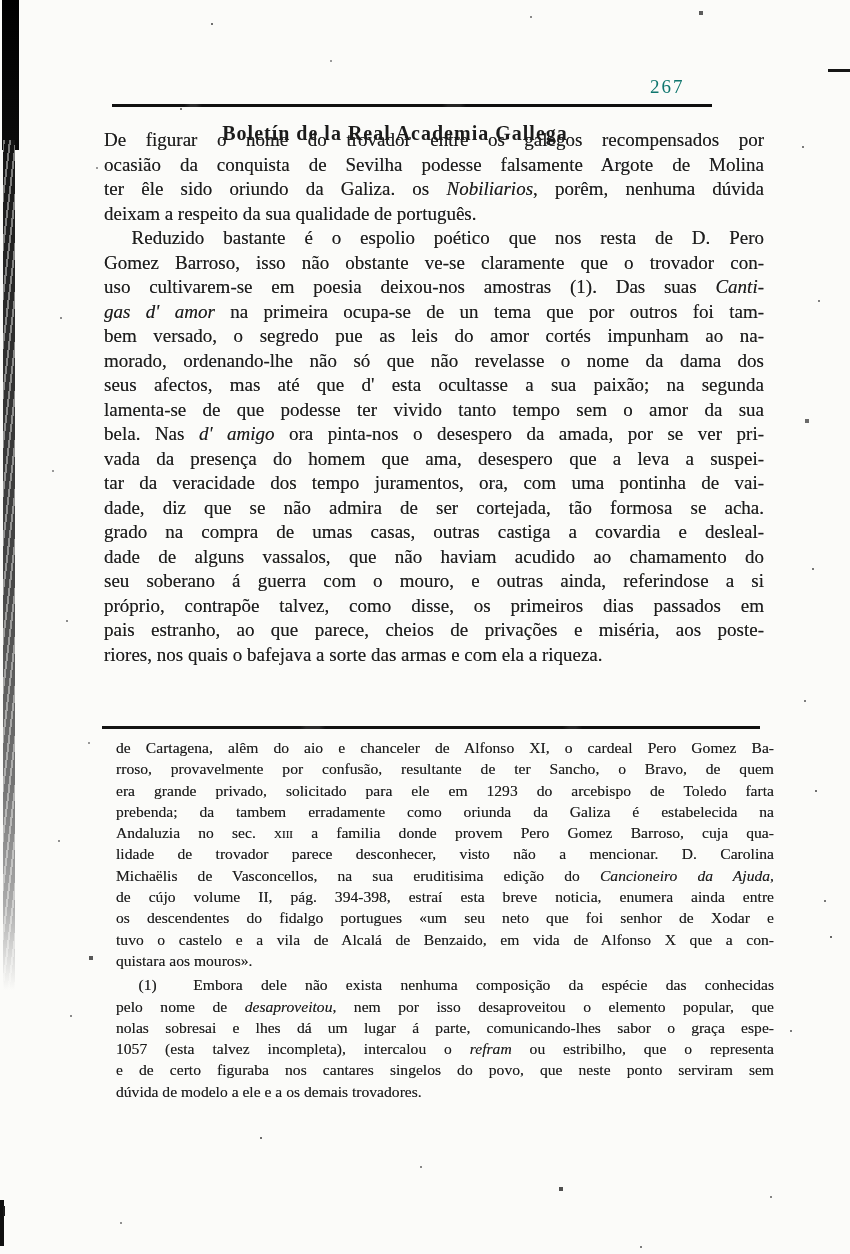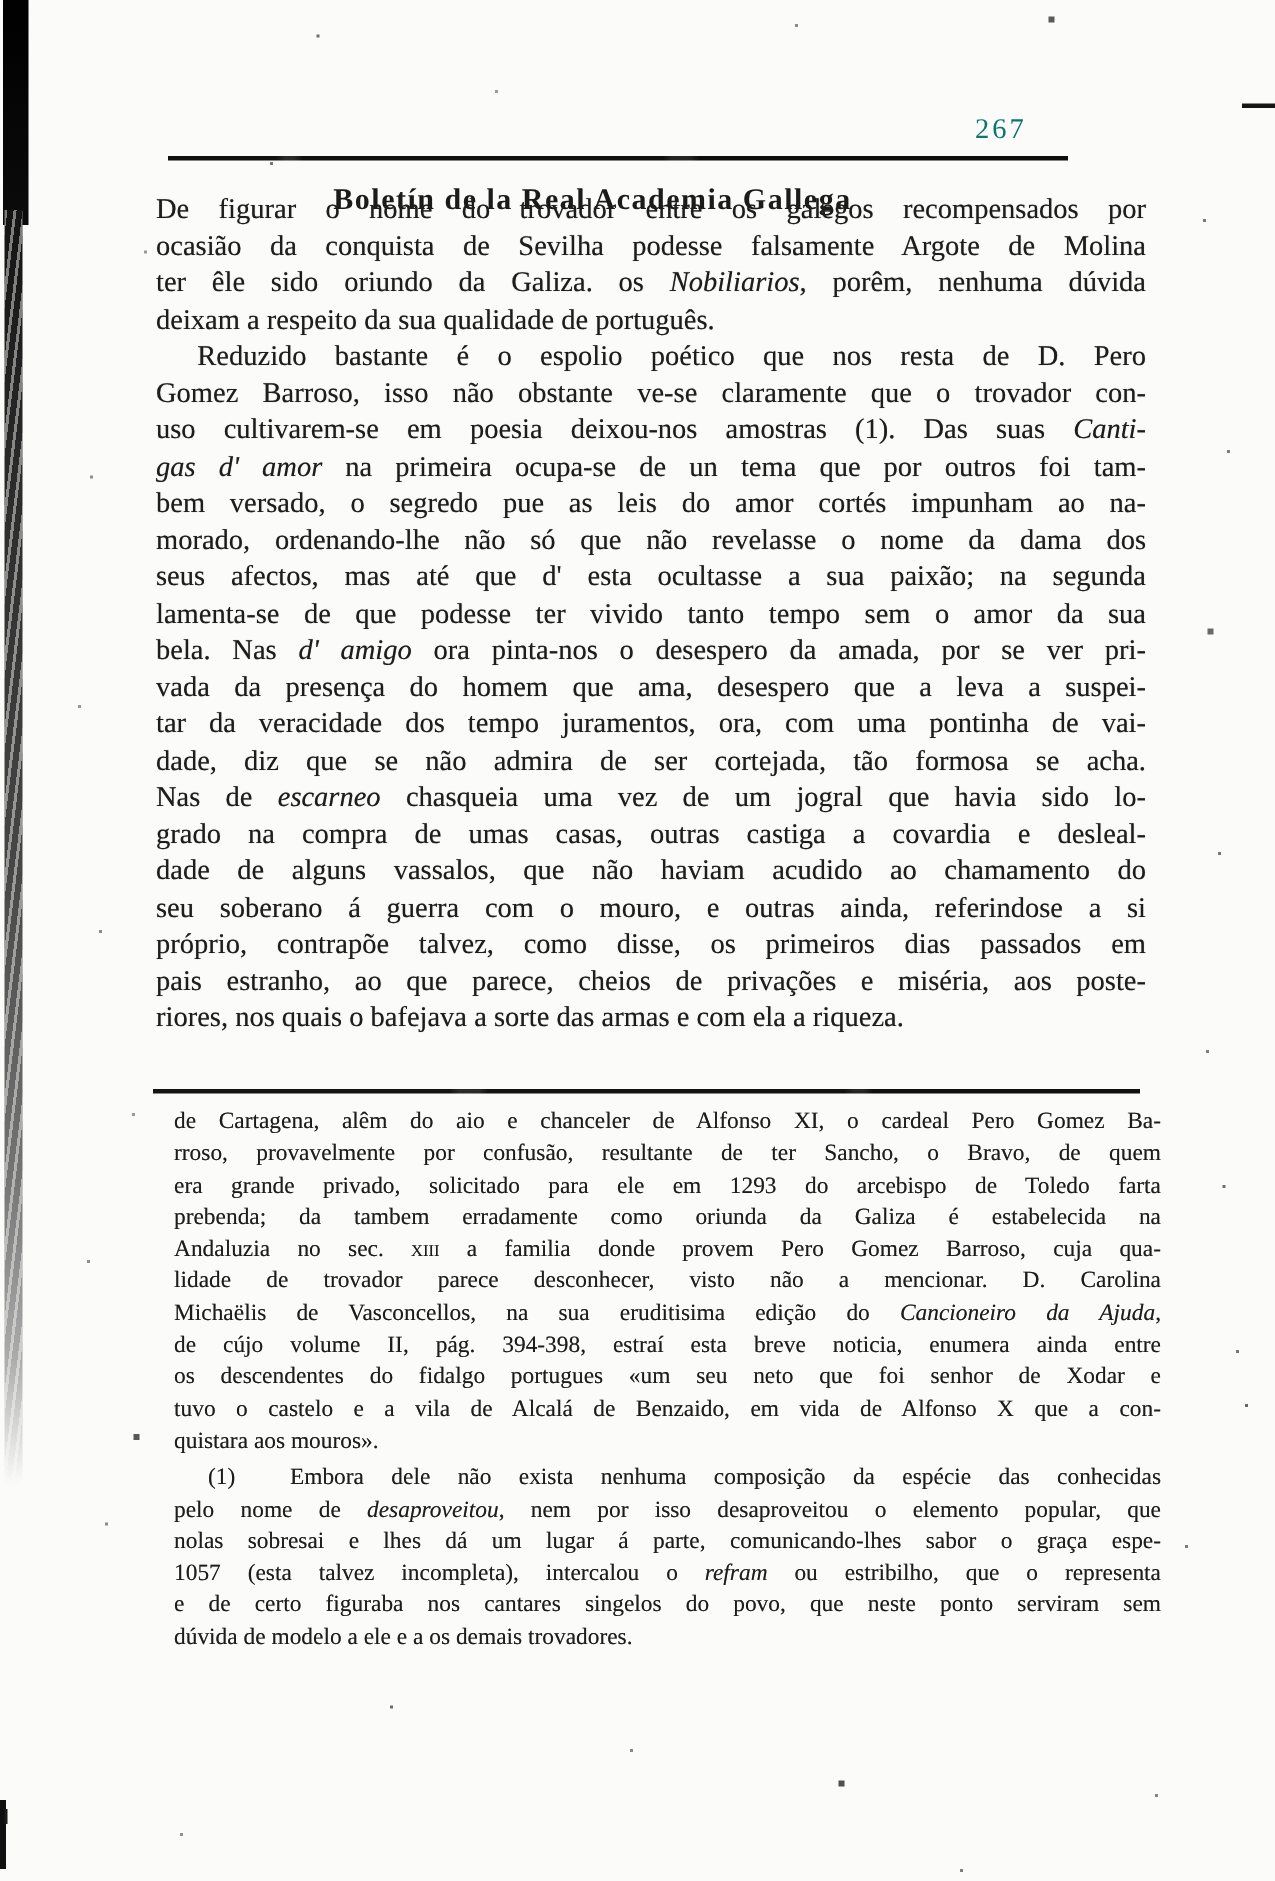--- a/index.html
+++ b/index.html
@@ -99,21 +99,20 @@
       <div class="tline bline"><span>uso cultivarem-se em poesia deixou-nos amostras (1). Das suas </span><span class="i">Canti-</span></div>
       <div class="tline bline"><span class="i">gas d' amor</span><span> na primeira ocupa-se de un tema que por outros foi tam-</span></div>
       <div class="tline bline"><span>bem versado, o segredo pue as leis do amor cortés impunham ao na-</span></div>
       <div class="tline bline"><span>morado, ordenando-lhe não só que não revelasse o nome da dama dos</span></div>
       <div class="tline bline"><span>seus afectos, mas até que d' esta ocultasse a sua paixão; na segunda</span></div>
       <div class="tline bline"><span>lamenta-se de que podesse ter vivido tanto tempo sem o amor da sua</span></div>
       <div class="tline bline"><span>bela. Nas </span><span class="i">d' amigo</span><span> ora pinta-nos o desespero da amada, por se ver pri-</span></div>
       <div class="tline bline"><span>vada da presença do homem que ama, desespero que a leva a suspei-</span></div>
       <div class="tline bline"><span>tar da veracidade dos tempo juramentos, ora, com uma pontinha de vai-</span></div>
       <div class="tline bline"><span>dade, diz que se não admira de ser cortejada, tão formosa se acha.</span></div>
-      <div class="tline bline"><span>Nas de </span><span class="i">escarneo</span><span> chasqueia uma vez de um jogral que havia sido lo-</span></div>
       <div class="tline bline"><span>grado na compra de umas casas, outras castiga a covardia e desleal-</span></div>
       <div class="tline bline"><span>dade de alguns vassalos, que não haviam acudido ao chamamento do</span></div>
       <div class="tline bline"><span>seu soberano á guerra com o mouro, e outras ainda, referindose a si</span></div>
       <div class="tline bline"><span>próprio, contrapõe talvez, como disse, os primeiros dias passados em</span></div>
       <div class="tline bline"><span>pais estranho, ao que parece, cheios de privações e miséria, aos poste-</span></div>
       <div class="tline bline last"><span>riores, nos quais o bafejava a sorte das armas e com ela a riqueza.</span></div>
     </div>
 
   <div class="footnote-separator"></div>
 

